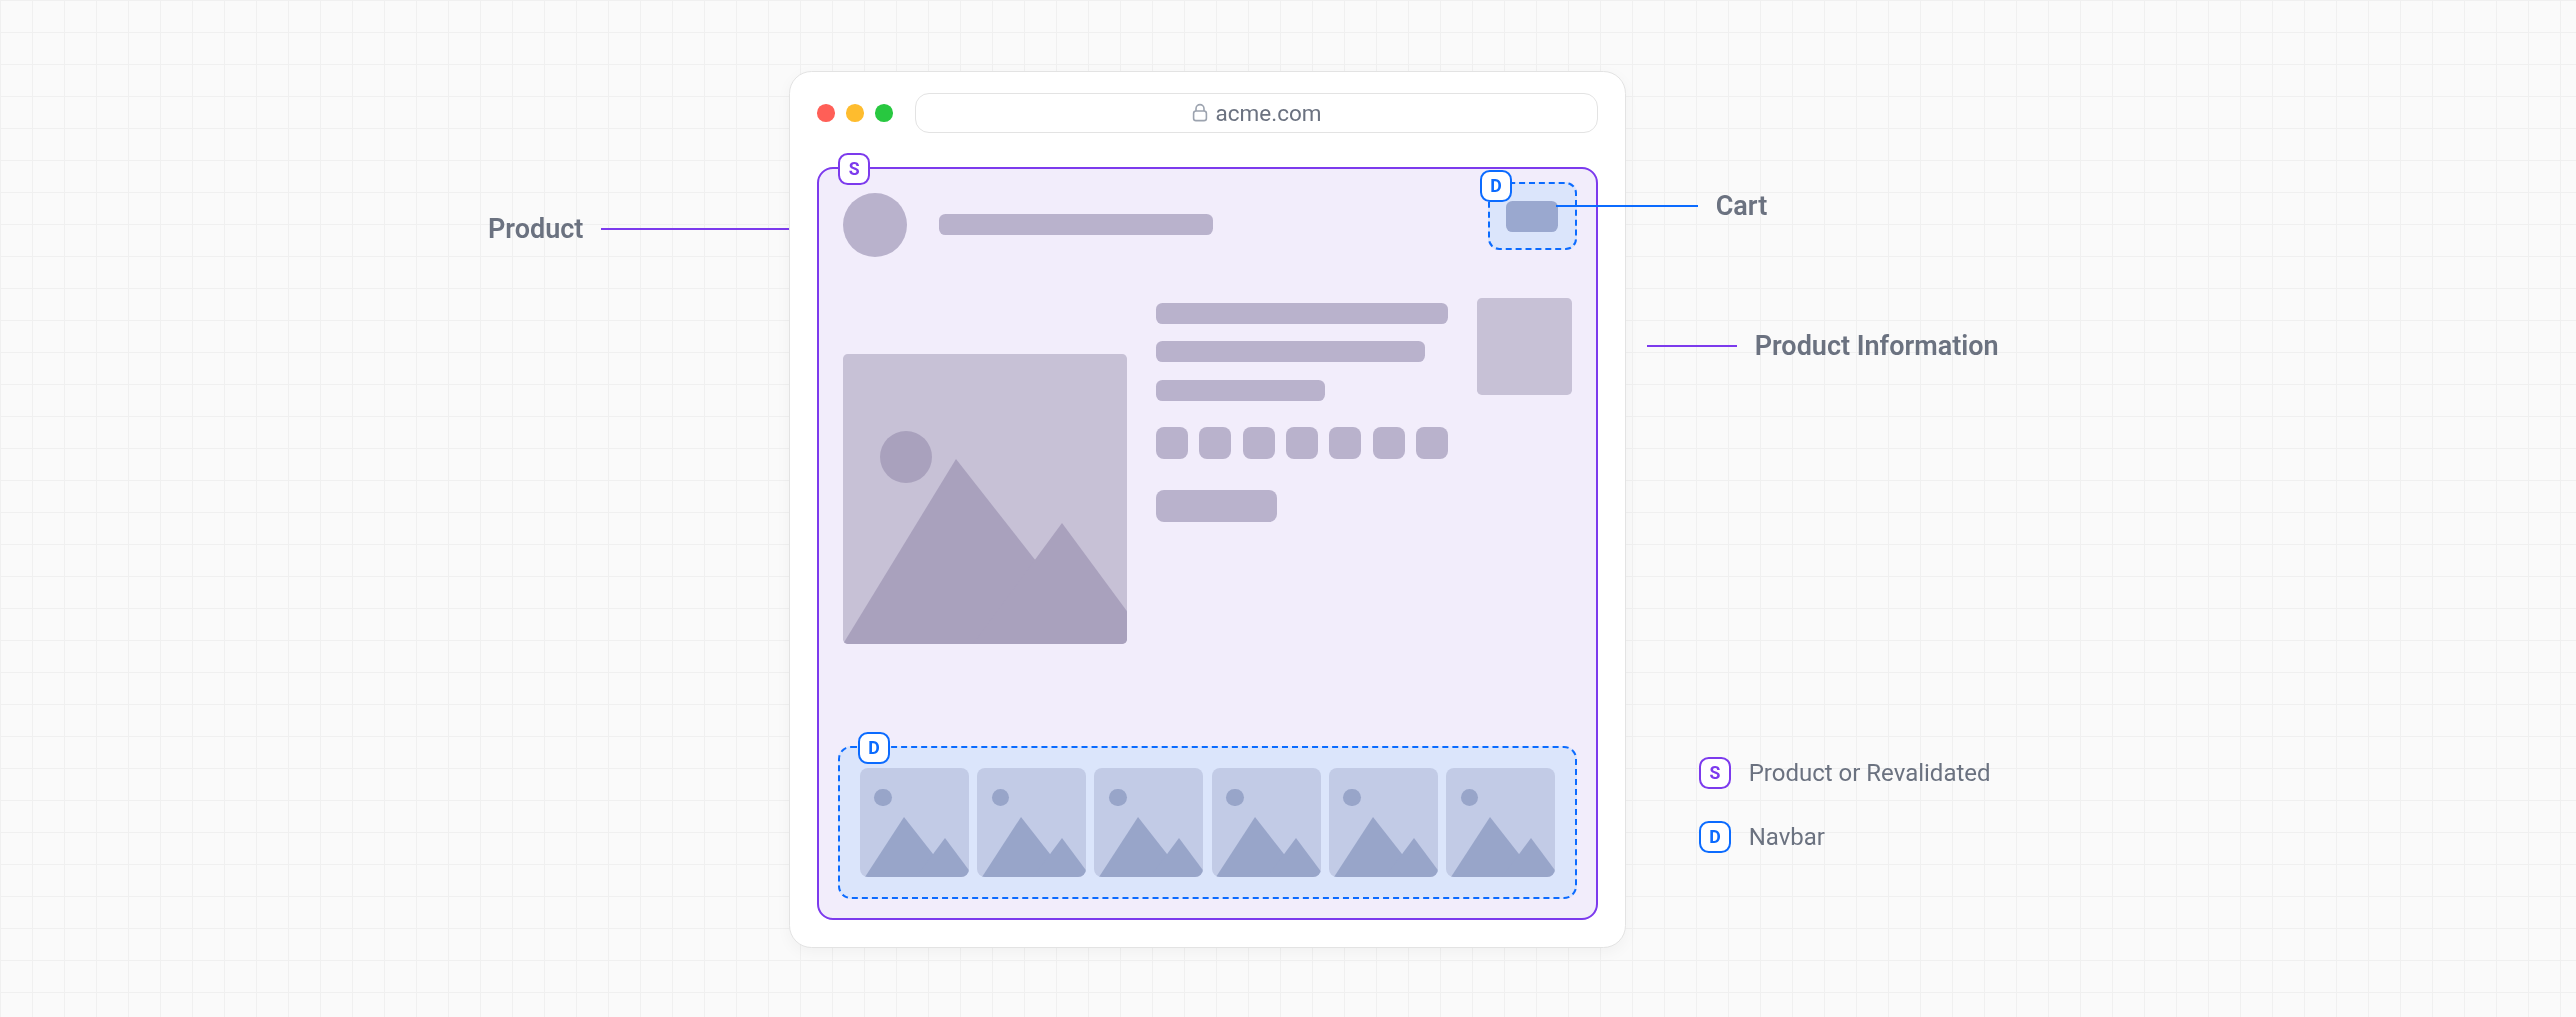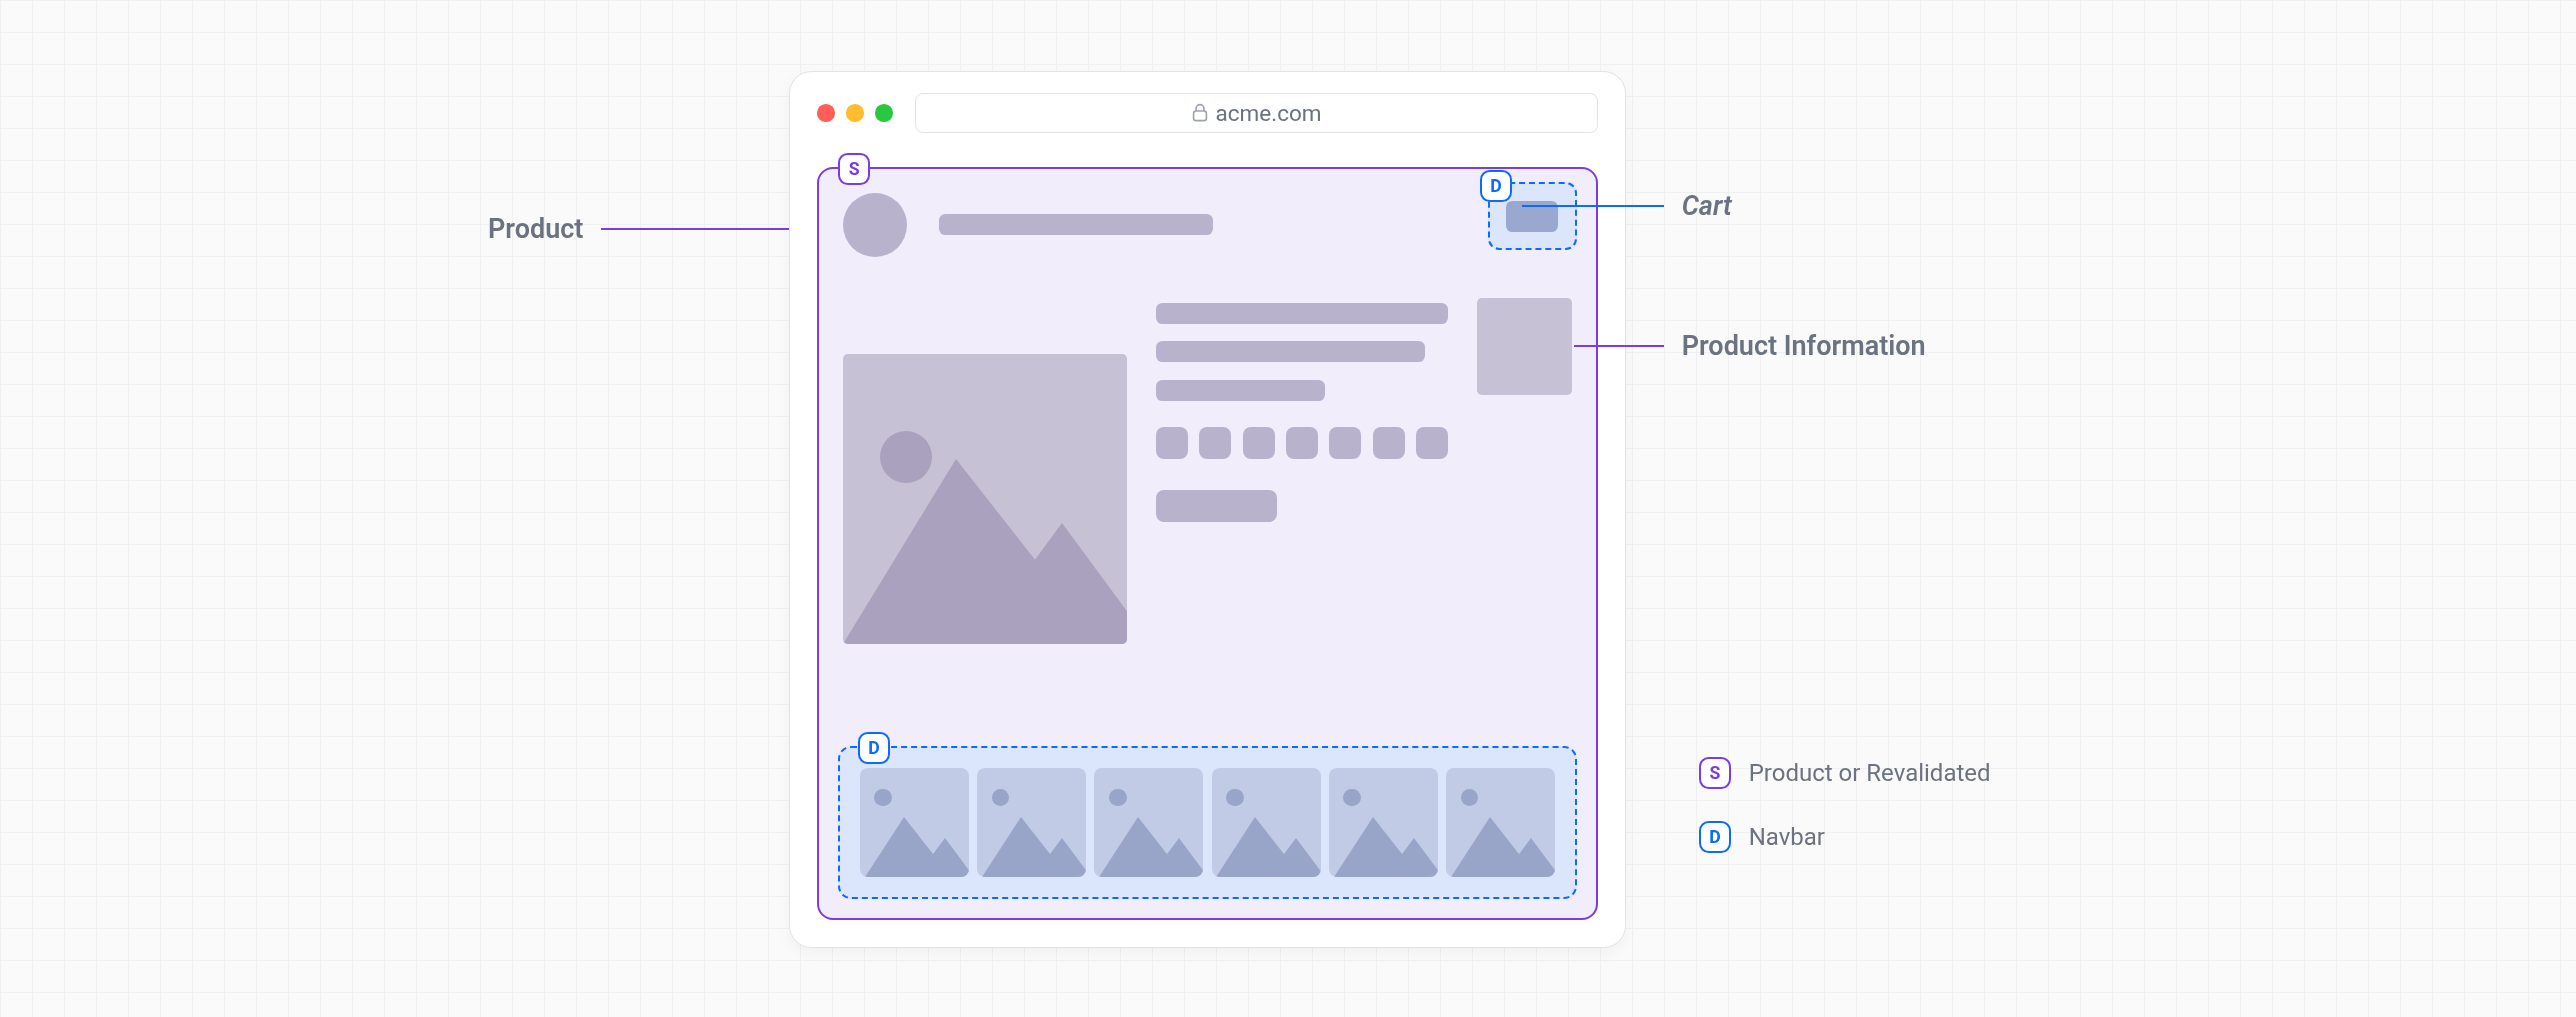--- a/index.html
+++ b/index.html
@@ -41,21 +41,21 @@
   }
   .traffic-lights { display: flex; gap: 11.3px; }
   .dot { width: 17.7px; height: 17.7px; border-radius: 50%; }
   .dot.red { background:#ff5f57; }
   .dot.yellow { background:#febc2e; }
   .dot.green { background:#28c840; }
   .address-bar {
     flex: 1;
     height: 40px;
     border: 1.6px solid #e3e3e3;
-    border-radius: 8px;
+    border-radius: 14px;
     display: flex;
     align-items: center;
     justify-content: center;
     gap: 8px;
     color: #6b7280;
     font-size: 22.5px;
   }
   .lock-icon svg { display:block; }
 
   
@@ -165,24 +165,24 @@
     height:2.4px; background:#7c3aed;
   }
   .callout.blue .line-conn { background:#0b6bff; }
 
   .callout.navbar { left: 488px; top: 213px; }
   .callout.navbar .line-conn { width: 209px; margin-left: 17.7px; }
 
   .callout.recommended { left: 383px; top: 797px; }
   .callout.recommended .line-conn { width: 217px; margin-left: 17.7px; }
 
-  .callout.cart { left: 1522px; top: 190px; font-style: italic; }
+  .callout.cart { left: 1556px; top: 190px; }
   .callout.cart .line-conn { width: 142px; margin-right: 17.7px; }
 
-  .callout.product { left: 1574px; top: 330px; }
+  .callout.product { left: 1647px; top: 330px; }
   .callout.product .line-conn { width: 90px; margin-right: 17.7px; }
 
   
   .legend {
     position:absolute;
     left: 1699px; top: 757px;
     display:flex; flex-direction:column; gap: 32px;
     font-size: 24px; color:#6b7280;
   }
   .legend-row { display:flex; align-items:center; gap: 17.7px; }

